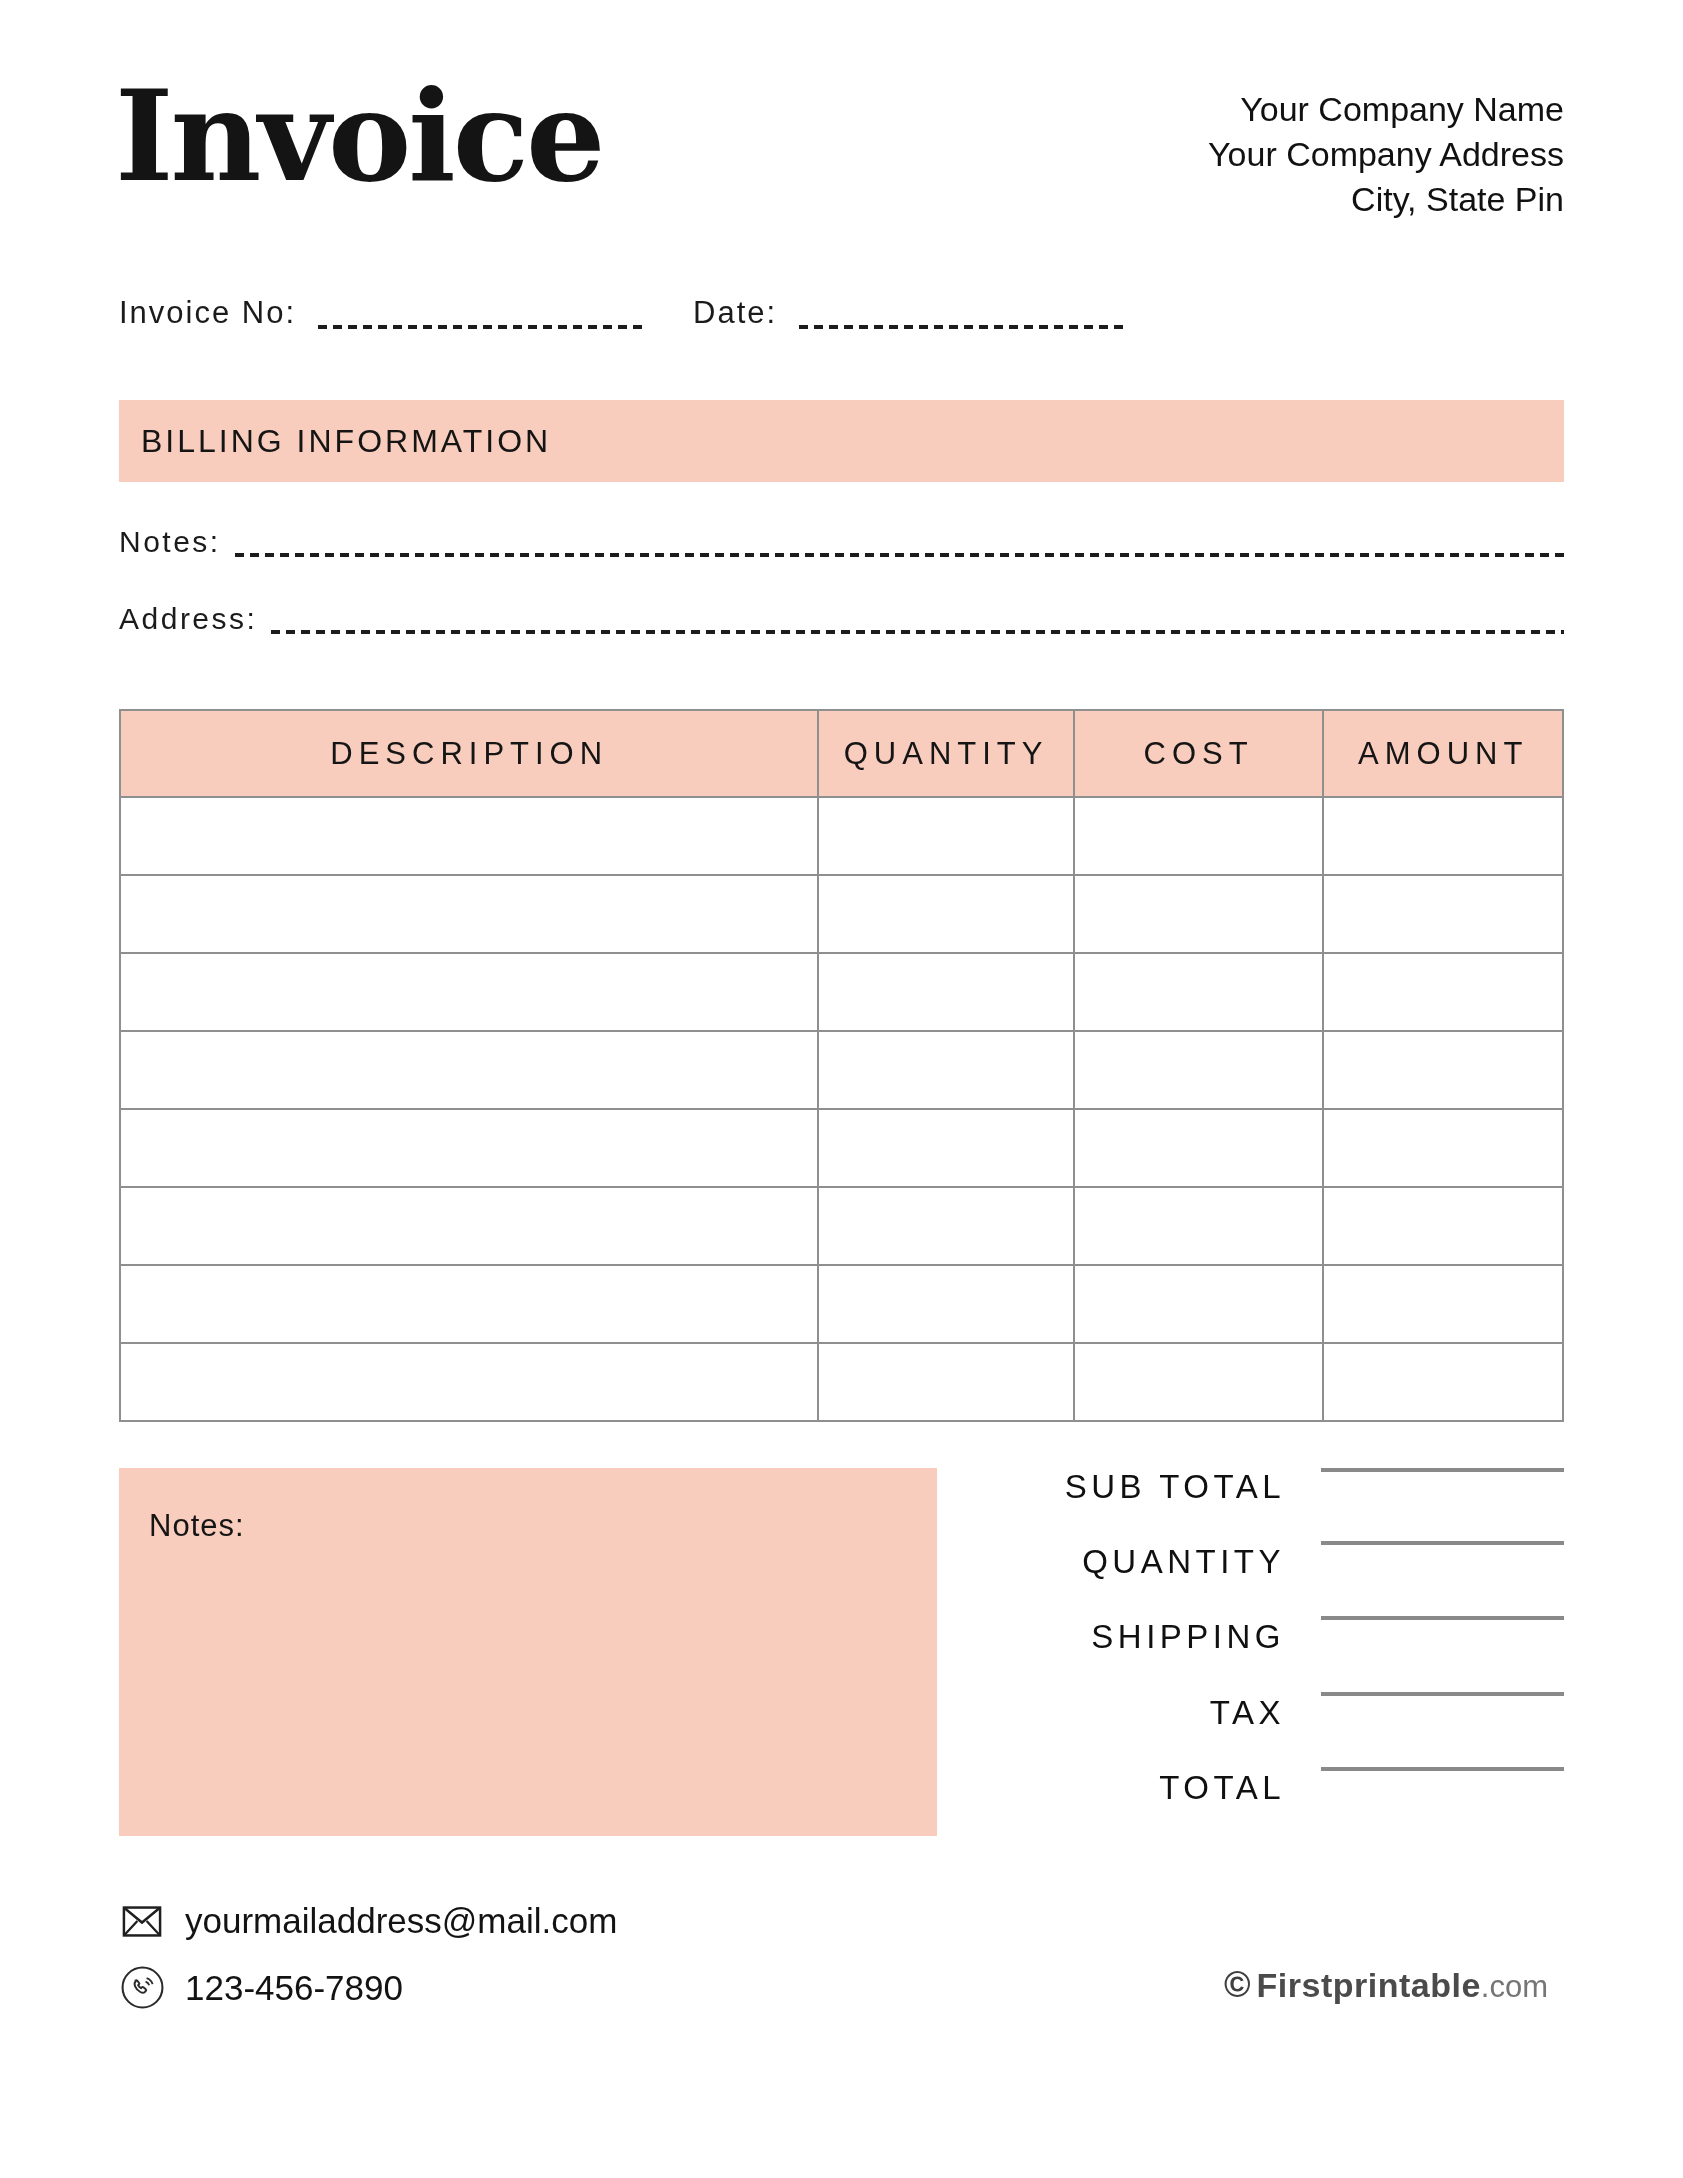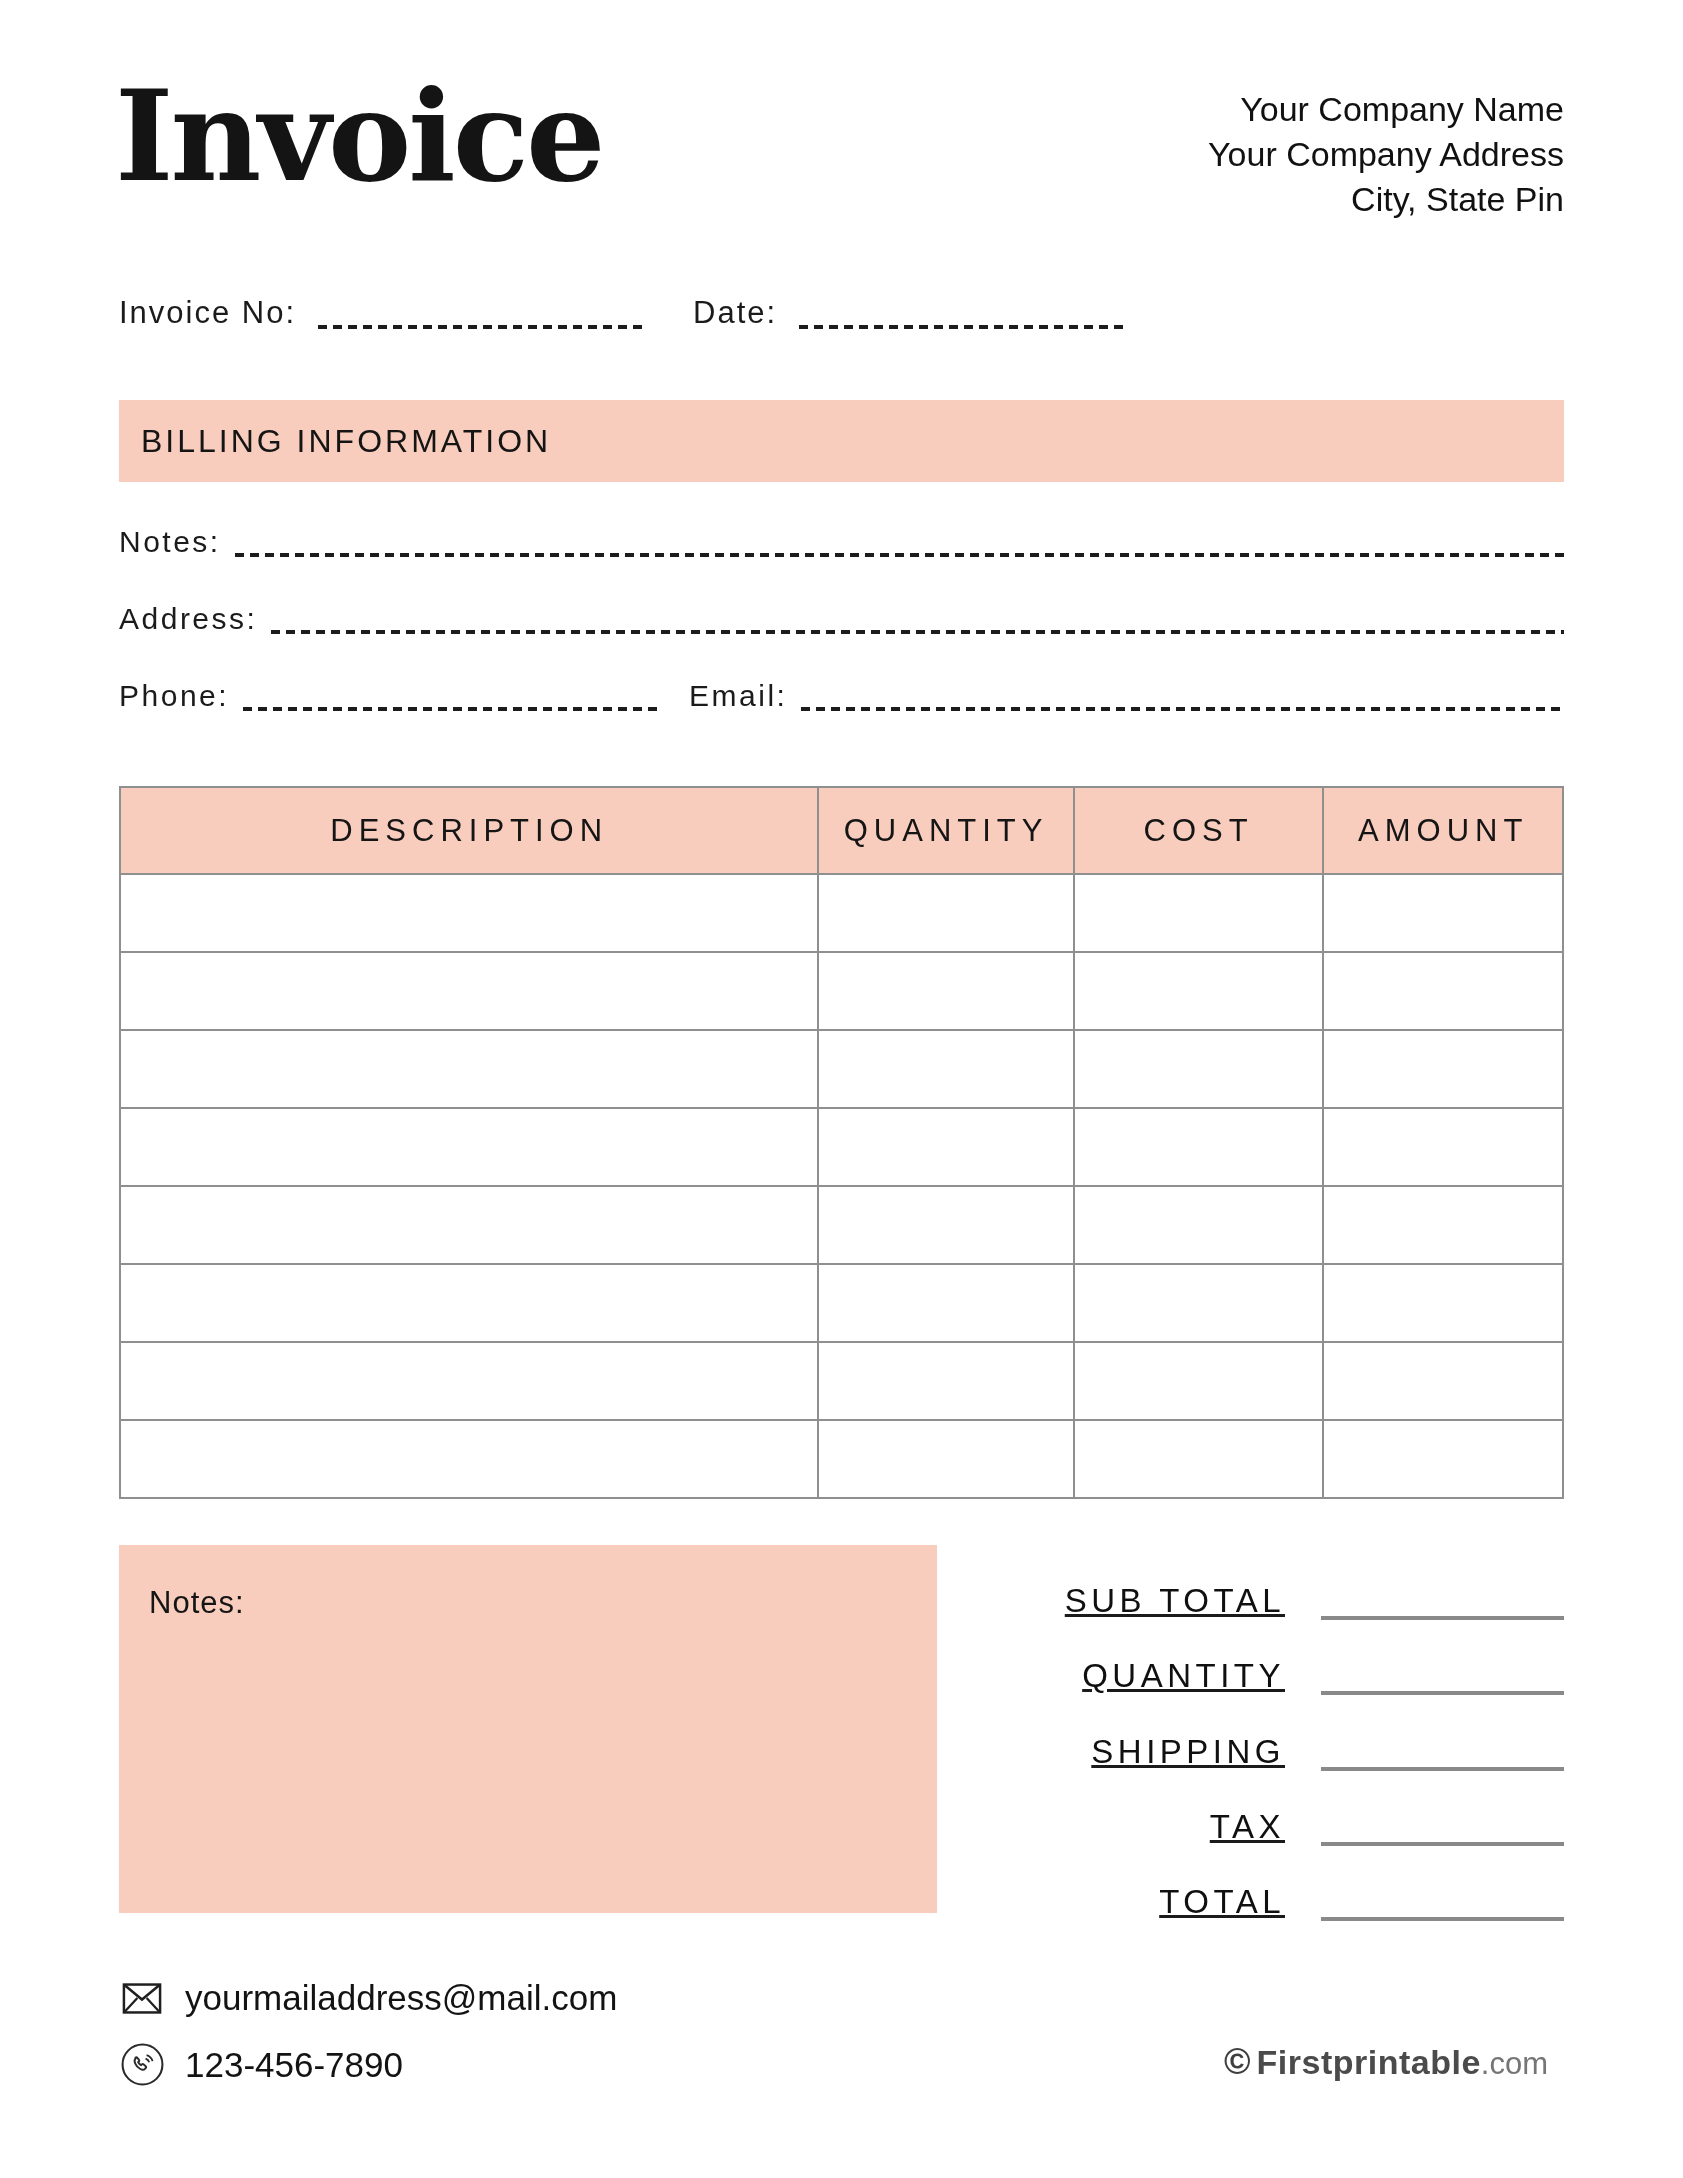--- a/index.html
+++ b/index.html
@@ -64,21 +64,21 @@
 
   
   .bottom { display: flex; margin-top: 46px; height: 376px; gap: 7px; }
   .notes-box {
     width: 818px; height: 368px;
     background: var(--peach, #f9cdbd);
     padding: 40px 30px 0 30px;
     font-size: 31px; letter-spacing: 1px; color: #151515;
   }
   .totals { flex: 1; display: flex; flex-direction: column; }
-  .total-row { flex: 1; display: flex; align-items: flex-end; text-decoration: underline; }
+  .total-row { flex: 1; display: flex; align-items: flex-start; }
   .total-label {
     flex: 1; display: flex; align-items: center; justify-content: flex-end;
     padding-right: 36px; font-size: 33px; letter-spacing: 4.5px; color: #101010;
   }
   .total-box { width: 243px; border: 2px solid #898989; background: #fff; }
   .total-row + .total-row .total-box { margin-top: -2px; }
 
   
   .footer { margin-top: 57px; position: relative; }
   .contact-row { display: flex; align-items: center; margin-top: 24px; font-size: 35px; color: #131313; }
@@ -115,26 +115,20 @@
 
   <div class="fields">
     <div class="field-row">
       <span>Notes:</span>
       <span class="dash-line grow"></span>
     </div>
     <div class="field-row">
       <span>Address:</span>
       <span class="dash-line grow"></span>
     </div>
-    <div class="field-row">
-      <span>Phone:</span>
-      <span class="dash-line phone-line"></span>
-      <span class="email-label">Email:</span>
-      <span class="dash-line grow"></span>
-    </div>
   </div>
 
   <table class="items-table">
     <colgroup>
       <col style="width:48.4%">
         <col style="width:17.7%">
         <col style="width:17.3%">
         <col style="width:16.6%">
     </colgroup>
     <thead>

